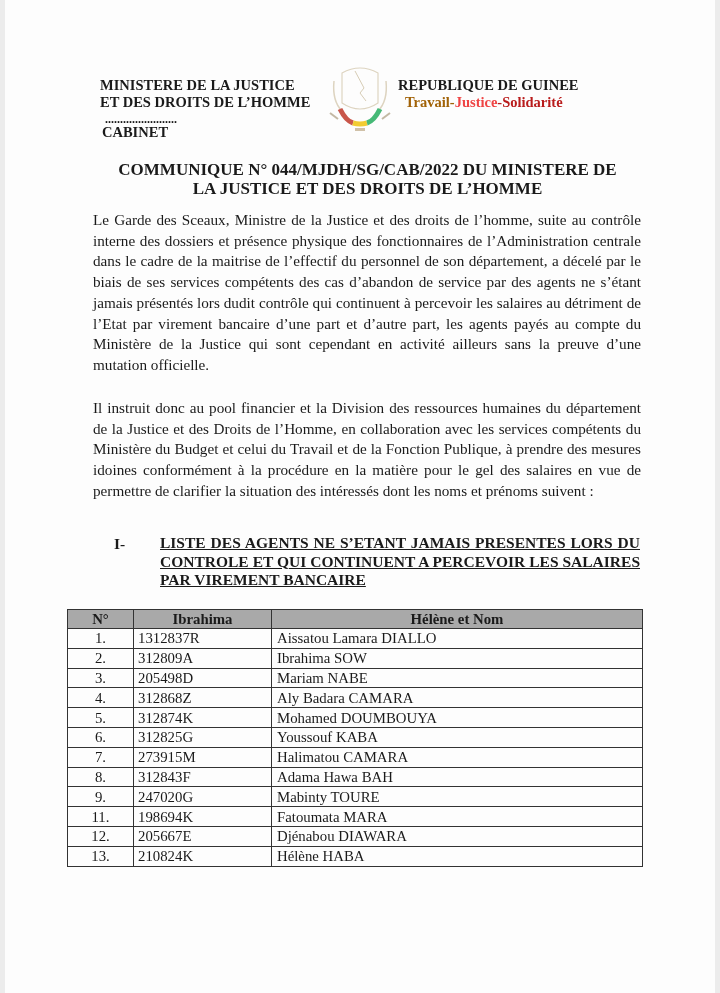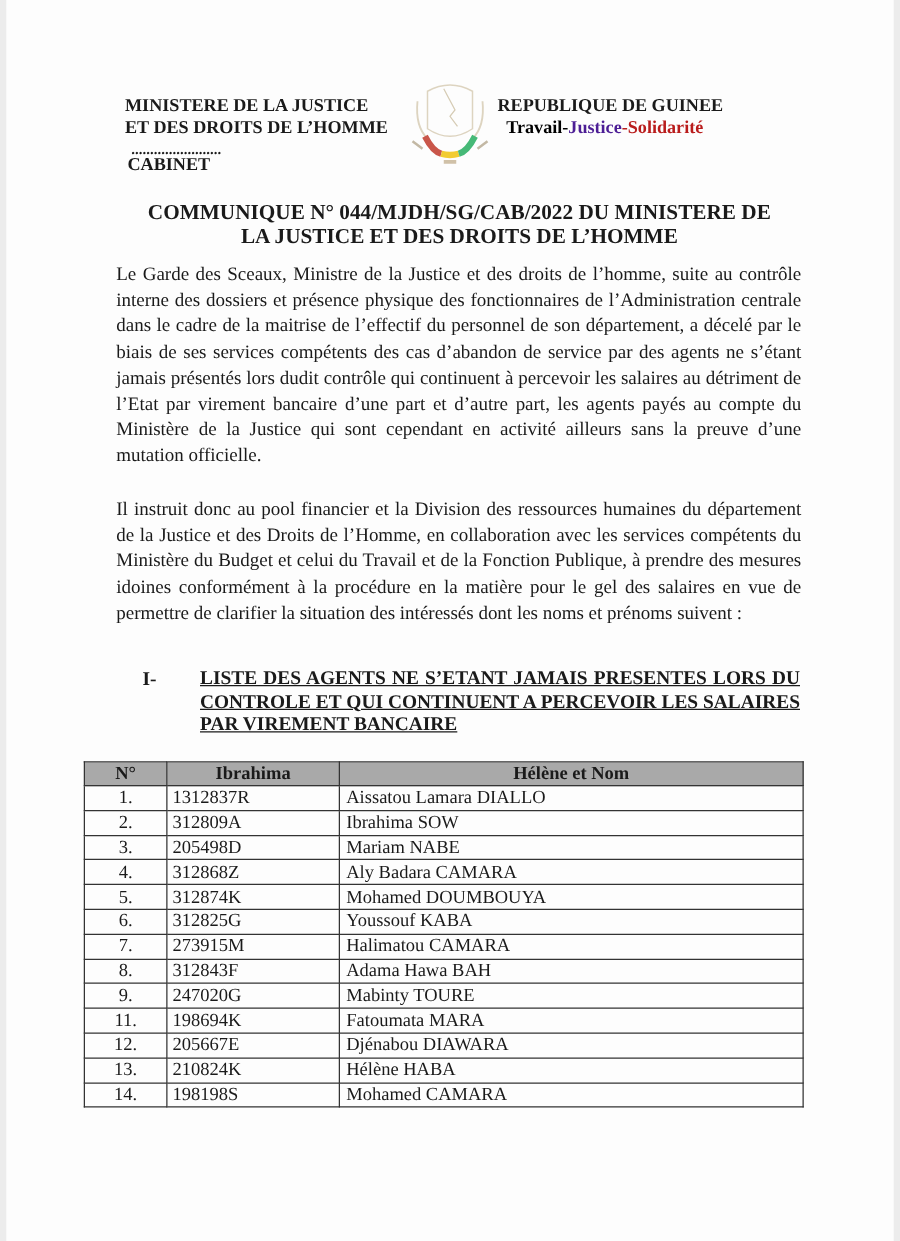--- a/index.html
+++ b/index.html
@@ -5,22 +5,22 @@
     * { box-sizing: border-box; margin: 0; padding: 0; }
     html, body { width: 720px; height: 993px; background: #ffffff; overflow: hidden; }
     body { font-family: "Liberation Serif", "DejaVu Serif", serif; color: #1a1a1a; position: relative; }
     .page { position: absolute; left: 0; top: 0; width: 720px; height: 993px; background: #fdfdfd; border-left: 5px solid #ececec; border-right: 5px solid #ececec; }
 
     .hdr-left { position: absolute; left: 95px; top: 77px; font-weight: bold; font-size: 14.5px; line-height: 17px; }
     .hdr-dots { position: absolute; left: 100px; top: 112px; font-weight: bold; font-size: 12px; letter-spacing: 0px; }
     .hdr-cabinet { position: absolute; left: 97px; top: 124px; font-weight: bold; font-size: 14.5px; }
     .hdr-right { position: absolute; left: 393px; top: 77px; font-weight: bold; font-size: 14.5px; line-height: 17px; }
     .hdr-motto { position: absolute; left: 400px; top: 94px; font-weight: bold; font-size: 14.5px; }
-    .motto-red { color: #000000; }
-    .motto-yellow { color: #4c1d95; }
+    .motto-red { color: #a16207; }
+    .motto-yellow { color: #ef4444; }
     .motto-green { color: #b91c1c; }
 
     .emblem { position: absolute; left: 315px; top: 63px; width: 80px; height: 75px; opacity: 0.85; }
 
     .title { position: absolute; left: 80px; top: 160px; width: 565px; text-align: center; font-weight: bold; font-size: 17px; line-height: 19px; }
 
     .para { position: absolute; left: 88px; width: 548px; font-size: 15.2px; line-height: 20.7px; text-align: justify; }
     .p1 { top: 210px; }
     .p2 { top: 398px; }
 
@@ -140,21 +140,16 @@
       <tr>
           <td class="num">12.</td>
           <td class="mat">205667E</td>
           <td class="name">Djénabou DIAWARA</td>
         </tr>
       <tr>
           <td class="num">13.</td>
           <td class="mat">210824K</td>
           <td class="name">Hélène HABA</td>
         </tr>
-      <tr>
-          <td class="num">14.</td>
-          <td class="mat">198198S</td>
-          <td class="name">Mohamed CAMARA</td>
-        </tr>
     </tbody>
   </table>
 
 </div>
 
 </body></html>

